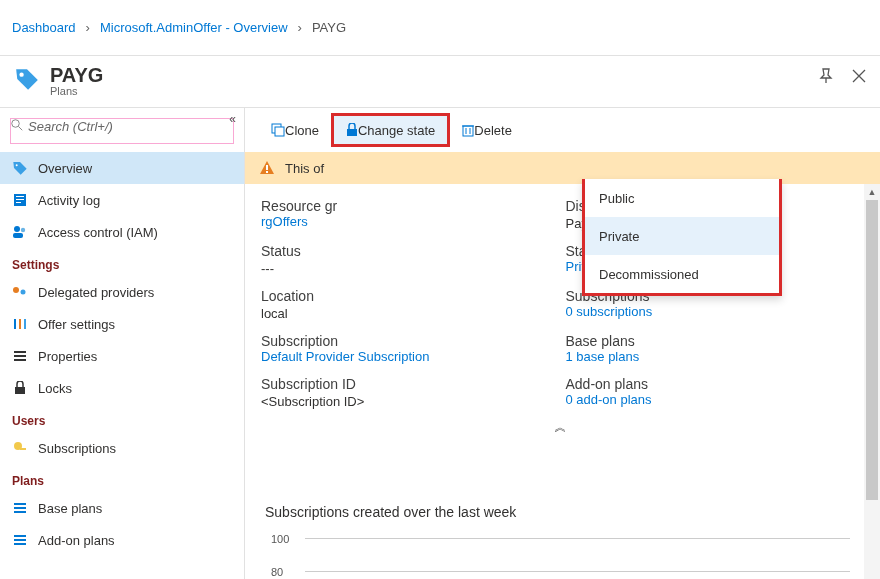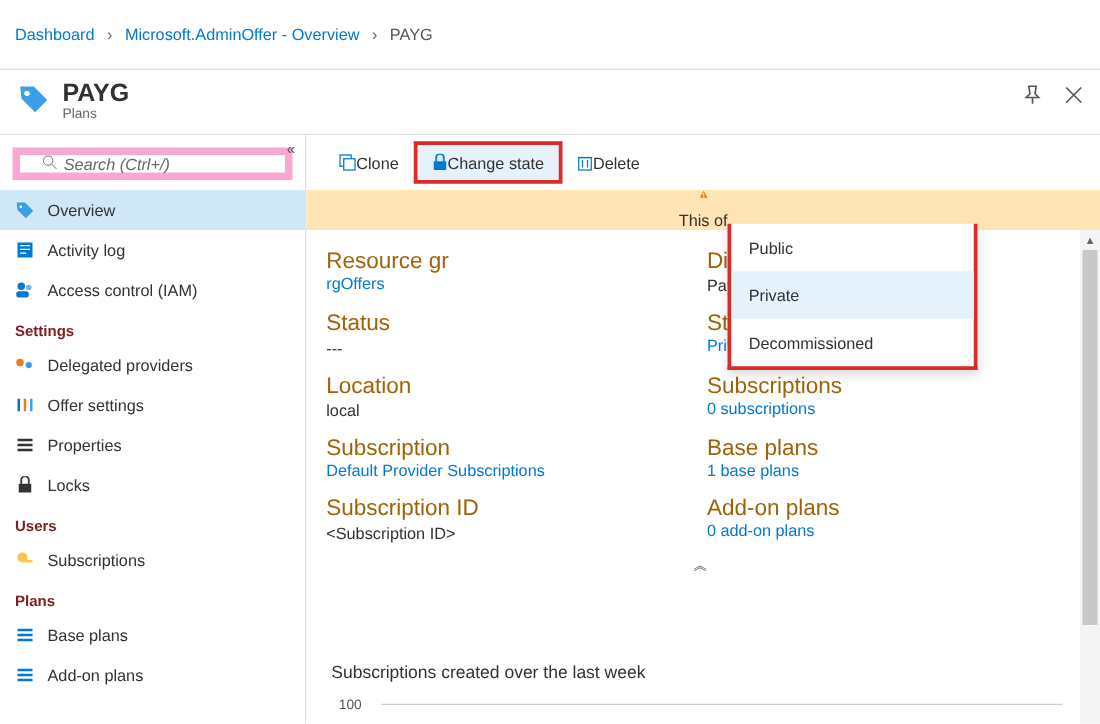--- a/index.html
+++ b/index.html
@@ -10,33 +10,33 @@
   .breadcrumb .current { color: #555; }
   .header { display: flex; align-items: flex-start; padding: 8px 14px 10px 14px; border-bottom: 1px solid #e1e1e1; }
   .tag-icon { width: 26px; height: 26px; transform: rotate(0deg); margin-right: 10px; margin-top: 2px; }
   .header .title { font-size: 20px; font-weight: 600; }
   .header .subtitle { font-size: 11px; color: #666; margin-top: -2px; }
   .header .actions { margin-left: auto; display: flex; gap: 18px; align-items: center; padding-top: 4px; }
   .icon-btn { cursor: pointer; color: #555; }
   .layout { display: flex; height: calc(579px - 72px); }
   .sidebar { width: 245px; border-right: 1px solid #e1e1e1; position: relative; padding-top: 6px; }
   .collapse { position: absolute; right: 8px; top: 4px; font-size: 12px; color: #555; cursor: pointer; }
-  .search { margin: 4px 10px 8px 10px; display: flex; border: 6px solid #f9a8d4; height: 26px; padding: 0 18px; color: #666; font-style: italic; }
+  .search { margin: 4px 10px 8px 10px; display: flex; border: 1px solid #f9a8d4; height: 26px; padding: 0 0; color: #666; font-style: italic; }
   .search svg { margin-right: 5px; }
   .nav-item { display: flex; align-items: center; height: 32px; padding: 0 12px; gap: 10px; cursor: pointer; }
   .nav-item.active { background: #d0e7f8; }
   .nav-group { font-weight: 600; font-size: 12px; padding: 10px 12px 4px 12px; color: #7f1d1d; }
   .nav-icon { width: 16px; height: 16px; display: inline-flex; align-items: center; justify-content: center; }
   .content { flex: 1; position: relative; overflow: hidden; }
   .toolbar { display: flex; align-items: center; height: 44px; padding-left: 14px; gap: 0; }
   .tb-btn { display: flex; align-items: center; gap: 0; height: 34px; padding: 0 12px; cursor: pointer; font-size: 13px; }
   .tb-btn.highlight { border: 3px solid #d92b2b; background: #e5f1fb; }
-  .warning { display: flex; align-items: center; background: #ffe5b6; height: 32px; padding: 0 14px; gap: 10px; font-size: 13px; flex-direction: column; }
+  .warning { display: flex; align-items: center; background: #ffe5b6; height: 32px; padding: 0 14px; gap: 10px; font-size: 13px; }
   .grid { display: grid; grid-template-columns: 1fr 1fr; row-gap: 12px; column-gap: 20px; padding: 14px 30px 6px 16px; }
-  .field-label { color: #a16207; font-size: 18px; }
+  .field-label { color: #404040; font-size: 14px; }
   .field-value { font-size: 13px; margin-top: 2px; }
   .collapse-up { text-align: center; padding: 4px 0; color: #555; font-size: 12px; letter-spacing: 4px; cursor: pointer; }
   .chart-section { padding: 20px 30px 0 20px; }
   .chart-title { font-size: 14px; margin-bottom: 18px; margin-top: 44px; }
   .chart { position: relative; height: 140px; margin-left: 40px; }
   .gridline { position: absolute; left: 0; right: 0; border-top: 1px solid #ccc; }
   .tick { position: absolute; left: -34px; font-size: 11px; color: #555; transform: translateY(-50%); }
   .dropdown { position: absolute; top: 71px; left: 337px; width: 200px; background: #fff; border: 3px solid #d92b2b; border-top: none; box-shadow: 0 4px 8px rgba(0,0,0,0.15); z-index: 10; }
   .dropdown-item { height: 38px; display: flex; align-items: center; padding: 0 14px; cursor: pointer; font-size: 13px; }
   .dropdown-item.hover { background: #e5f1fb; }
@@ -252,21 +252,21 @@
       <div>
         <div class="field-label">Location</div>
         <div class="field-value">local</div>
       </div>
       <div>
         <div class="field-label">Subscriptions</div>
         <a href="#" class="field-value">0 subscriptions</a>
       </div>
       <div>
         <div class="field-label">Subscription</div>
-        <a href="#" class="field-value">Default Provider Subscriptions</a>
+        <a href="#" class="field-value">Default Provider Subscription</a>
       </div>
       <div>
         <div class="field-label">Base plans</div>
         <a href="#" class="field-value">1 base plans</a>
       </div>
       <div>
         <div class="field-label">Subscription ID</div>
         <div class="field-value">&lt;Subscription ID&gt;</div>
       </div>
       <div>

